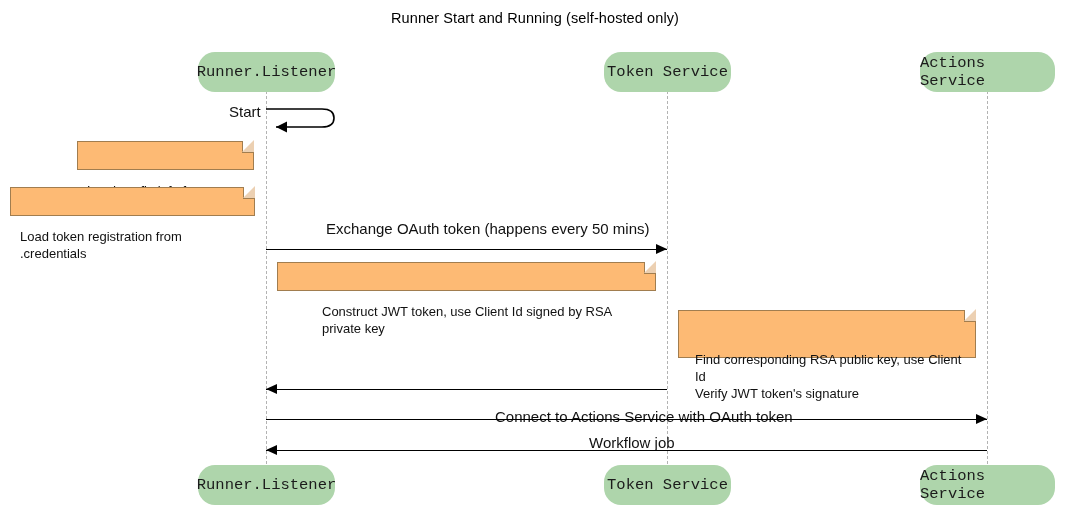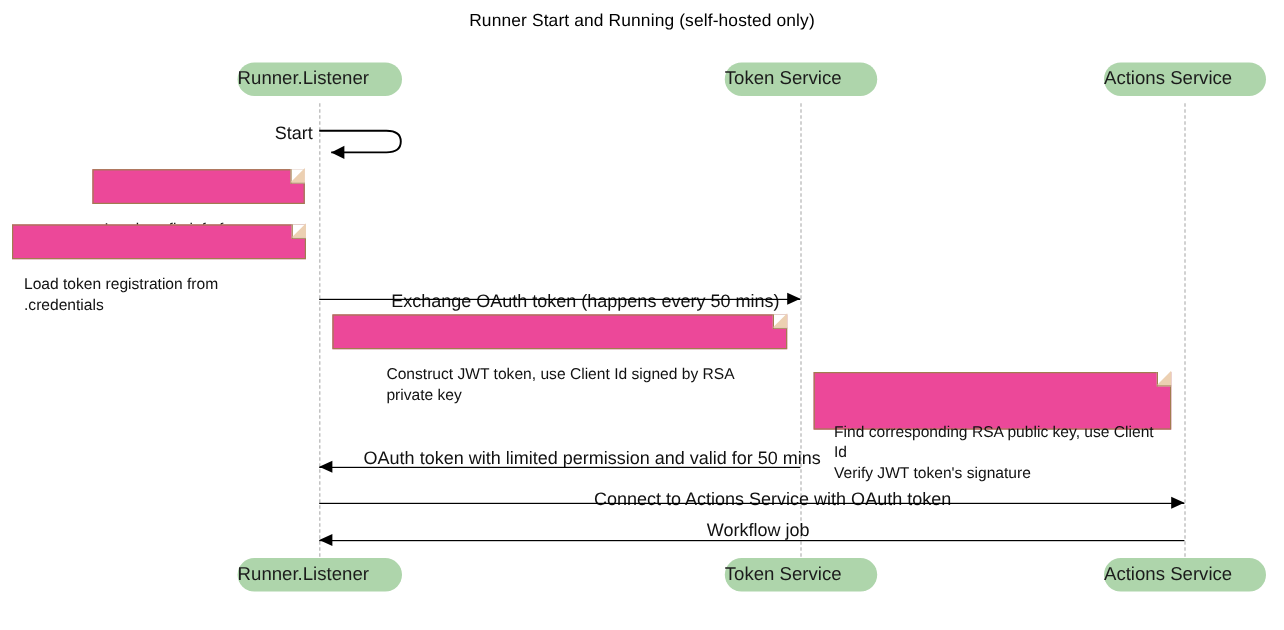--- a/index.html
+++ b/index.html
@@ -26,39 +26,40 @@
     left: 0;
     top: 10px;
     width: 1070px;
     text-align: center;
     font-size: 14.5px;
     font-weight: normal;
     letter-spacing: 0.1px;
   }
   .participant {
     position: absolute;
-    height: 28px;
+    height: 40px;
     border-radius: 17px;
     background: #aed5ab;
     display: flex;
     align-items: center;
-    justify-content: flex-start;
+    justify-content: center;
     font-size: 15.5px;
     color: #1b1b1b;
     box-sizing: border-box;
+    font-family: Liberation Mono, monospace;
   }
   .lifeline {
     position: absolute;
     width: 0;
     border-left: 1px dashed #b3b3b3;
   }
   .note {
     position: absolute;
     box-sizing: border-box;
-    background: #ec4899;
+    background: #fdba74;
     border: 1px solid #a17d4f;
     font-size: 13px;
     color: #111111;
     padding: 6px 9px 6px 9px;
     line-height: 17px;
     white-space: pre-line;
   }
   .note .fold {
     position: absolute;
     right: -1px;
@@ -151,36 +152,35 @@
   <div class="note" style="left:77px; top:141px; width:177px; height:29px;">
     <span class="fold"></span>
     <span>Load config info from .runner</span>
   </div>
 
   <div class="note" style="left:10px; top:187px; width:245px; height:29px;">
     <span class="fold"></span>
     <span>Load token registration from .credentials</span>
   </div>
 
-  <div class="msg-label" style="left:326px; top:220px;margin-top:23px;">Exchange OAuth token (happens every 50 mins)</div>
+  <div class="msg-label" style="left:326px; top:220px;">Exchange OAuth token (happens every 50 mins)</div>
   <div class="msg-line" style="left:266px; top:249px; width:401px;"></div>
   <div class="arrow-right" style="left:656px; top:243.5px;"></div>
 
   <div class="note" style="left:277px; top:262px; width:379px; height:29px;padding-left:44px;">
     <span class="fold"></span>
     <span>Construct JWT token, use Client Id signed by RSA private key</span>
   </div>
 
   <div class="note" style="left:678px; top:310px; width:298px; height:48px;padding-left:16px;">
     <span class="fold"></span>
     <span>Find corresponding RSA public key, use Client Id
 Verify JWT token's signature</span>
   </div>
 
-  <div class="msg-label" style="left:303px; top:374px;">OAuth token with limited permission and valid for 50 mins</div>
   <div class="msg-line" style="left:266px; top:389px; width:401px;"></div>
   <div class="arrow-left" style="left:266px; top:383.5px;"></div>
 
   <div class="msg-label" style="left:495px; top:408px;text-align:right;">Connect to Actions Service with OAuth token</div>
   <div class="msg-line" style="left:266px; top:419px; width:721px;"></div>
   <div class="arrow-right" style="left:976px; top:413.5px;"></div>
 
   <div class="msg-label" style="left:589px; top:434px;">Workflow job</div>
   <div class="msg-line" style="left:266px; top:450px; width:721px;"></div>
   <div class="arrow-left" style="left:266px; top:444.5px;"></div>

